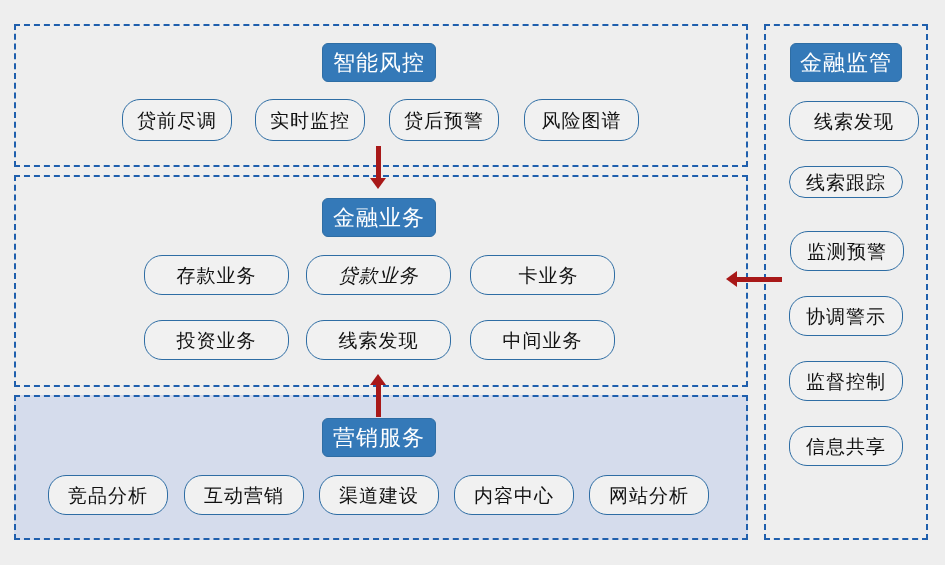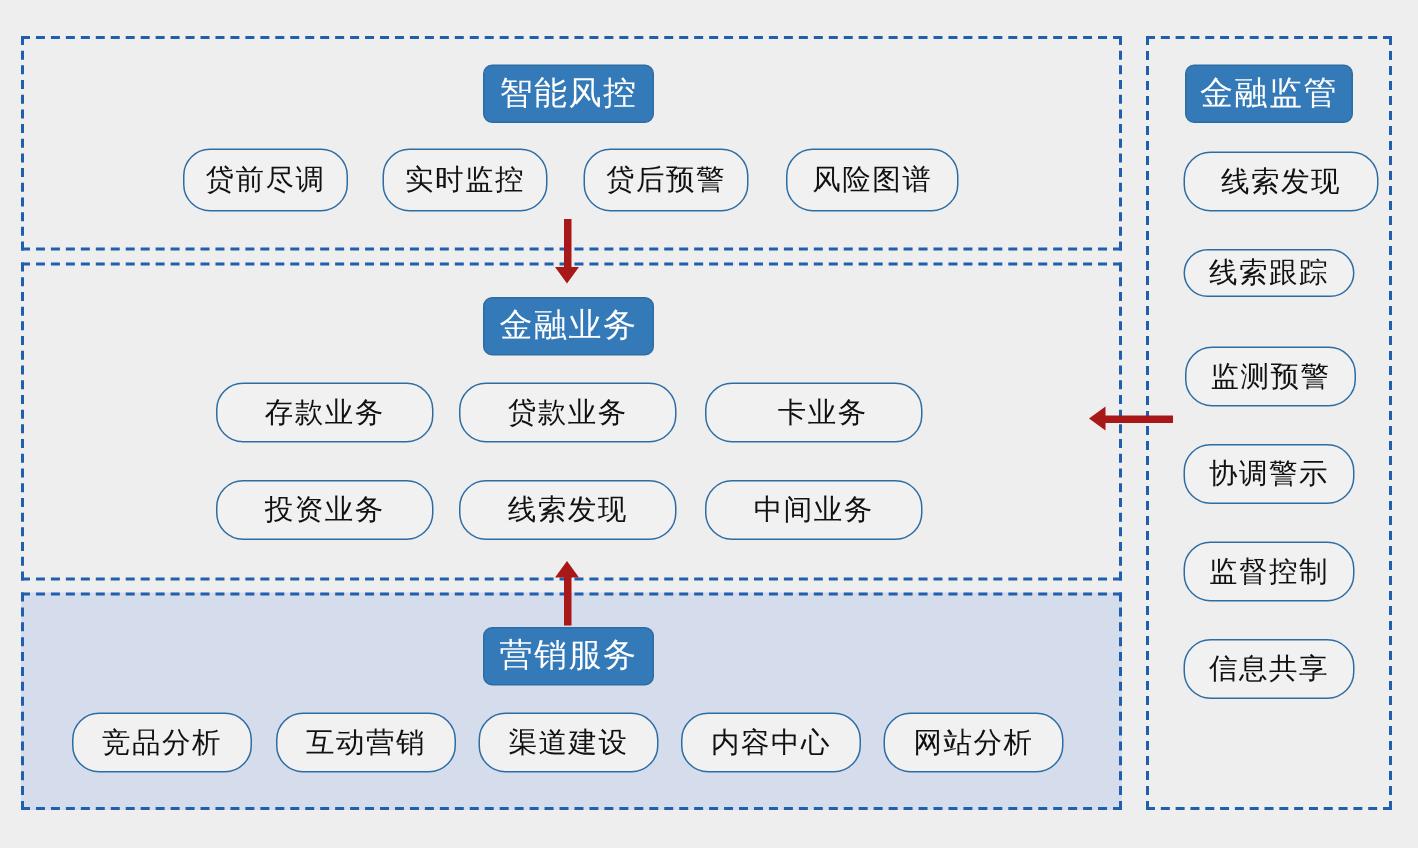--- a/index.html
+++ b/index.html
@@ -102,21 +102,21 @@
 <div class="box" style="left:122px; top:99px; width:110px; height:42px;">贷前尽调</div>
 <div class="box" style="left:255px; top:99px; width:110px; height:42px;">实时监控</div>
 <div class="box" style="left:389px; top:99px; width:110px; height:42px;">贷后预警</div>
 <div class="box" style="left:524px; top:99px; width:115px; height:42px;">风险图谱</div>
 
 <div class="group" id="group-biz"></div>
 
 <div class="badge" style="left:322px; top:198px; width:114px; height:39px;">金融业务</div>
 
 <div class="box" style="left:144px; top:255px; width:145px; height:40px;">存款业务</div>
-<div class="box" style="left:306px; top:255px; width:145px; height:40px;">贷款业务</div>
+<div class="box" style="left:306px; top:255px; width:145px; height:40px;font-style:italic;">贷款业务</div>
 <div class="box" style="left:470px; top:255px; width:145px; height:40px;padding-left:12px;">卡业务</div>
 
 <div class="box" style="left:144px; top:320px; width:145px; height:40px;">投资业务</div>
 <div class="box" style="left:306px; top:320px; width:145px; height:40px;">线索发现</div>
 <div class="box" style="left:470px; top:320px; width:145px; height:40px;">中间业务</div>
 
 <div class="group" id="group-mkt"></div>
 
 <div class="badge" style="left:322px; top:418px; width:114px; height:39px;">营销服务</div>
 

